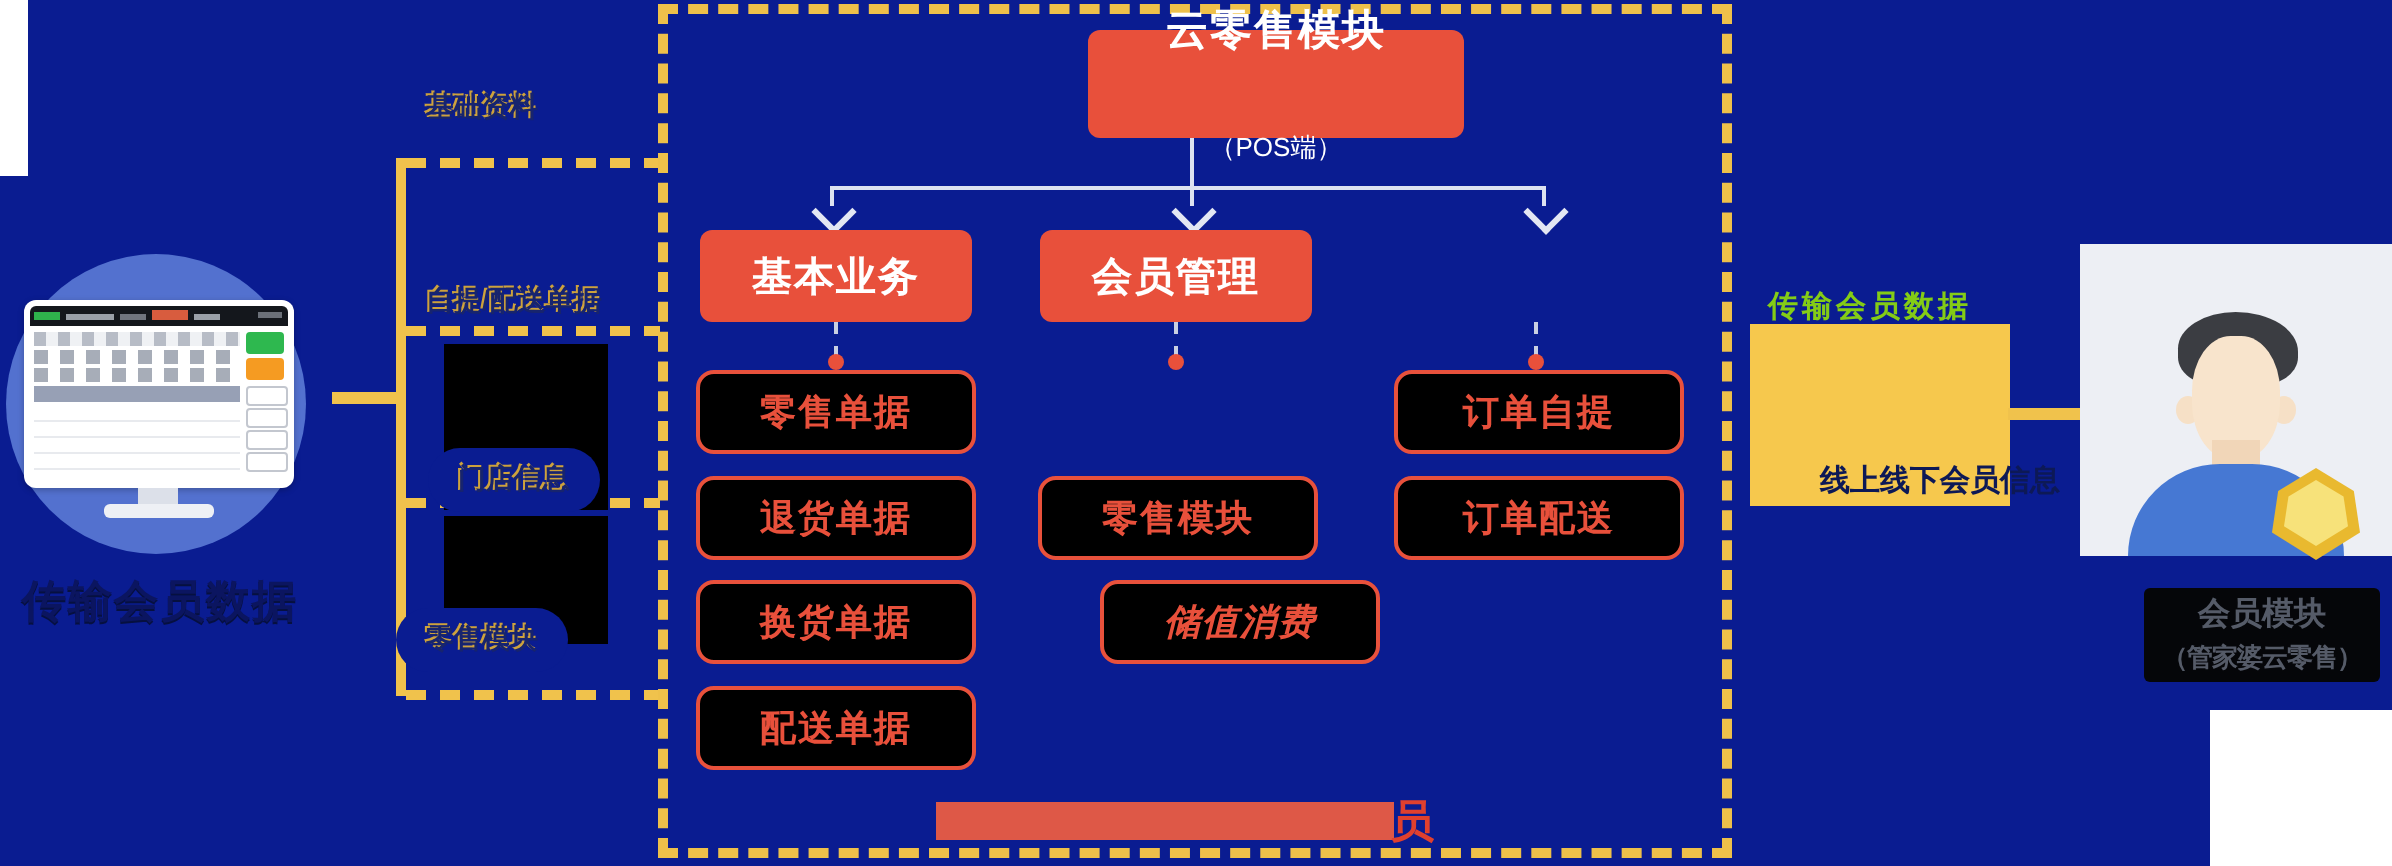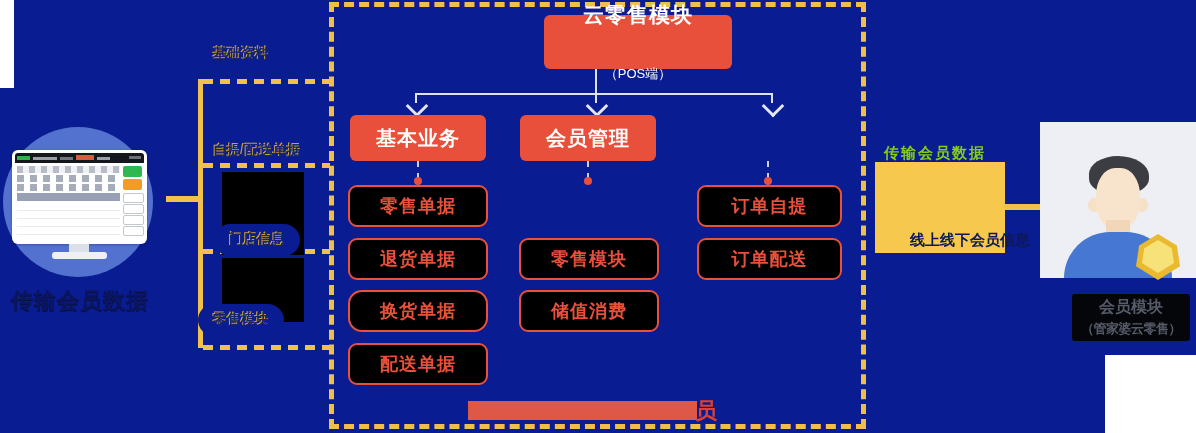--- a/index.html
+++ b/index.html
@@ -127,25 +127,25 @@
 
   <div class="abs stub" style="left:417px;top:161px;"></div>
   <div class="abs stub" style="left:587px;top:161px;"></div>
   <div class="abs stub" style="left:767px;top:161px;"></div>
   <div class="abs dot" style="left:414px;top:177px;"></div>
   <div class="abs dot" style="left:584px;top:177px;"></div>
   <div class="abs dot" style="left:764px;top:177px;"></div>
 
   <div class="abs wbox" style="left:348px;top:185px;width:136px;height:38px;">零售单据</div>
   <div class="abs wbox" style="left:348px;top:238px;width:136px;height:38px;">退货单据</div>
-  <div class="abs wbox" style="left:348px;top:290px;width:136px;height:38px;border-radius:14px;">换货单据</div>
+  <div class="abs wbox" style="left:348px;top:290px;width:136px;height:38px;">换货单据</div>
   <div class="abs wbox" style="left:348px;top:343px;width:136px;height:38px;">配送单据</div>
 
   <div class="abs wbox" style="left:519px;top:238px;width:136px;height:38px;">零售模块</div>
-  <div class="abs wbox" style="left:519px;top:290px;width:136px;height:38px;">储值消费</div>
+  <div class="abs wbox" style="left:550px;top:290px;width:136px;height:38px;font-style:italic;">储值消费</div>
 
   <div class="abs wbox" style="left:697px;top:185px;width:141px;height:38px;">订单自提</div>
   <div class="abs wbox" style="left:697px;top:238px;width:141px;height:38px;">订单配送</div>
 
   <div class="abs fbar" style="left:468px;top:401px;width:229px;height:19px;"></div>
   <div class="abs ftail" style="left:695px;top:396px;">员</div>
 
   <div class="abs occl" style="left:884px;top:144px;">传输会员数据</div>
   <div class="abs ybox" style="left:875px;top:162px;width:130px;height:91px;"></div>
   <div class="abs ylabel" style="left:879px;top:231px;margin-left:31px;">线上线下会员信息</div>

